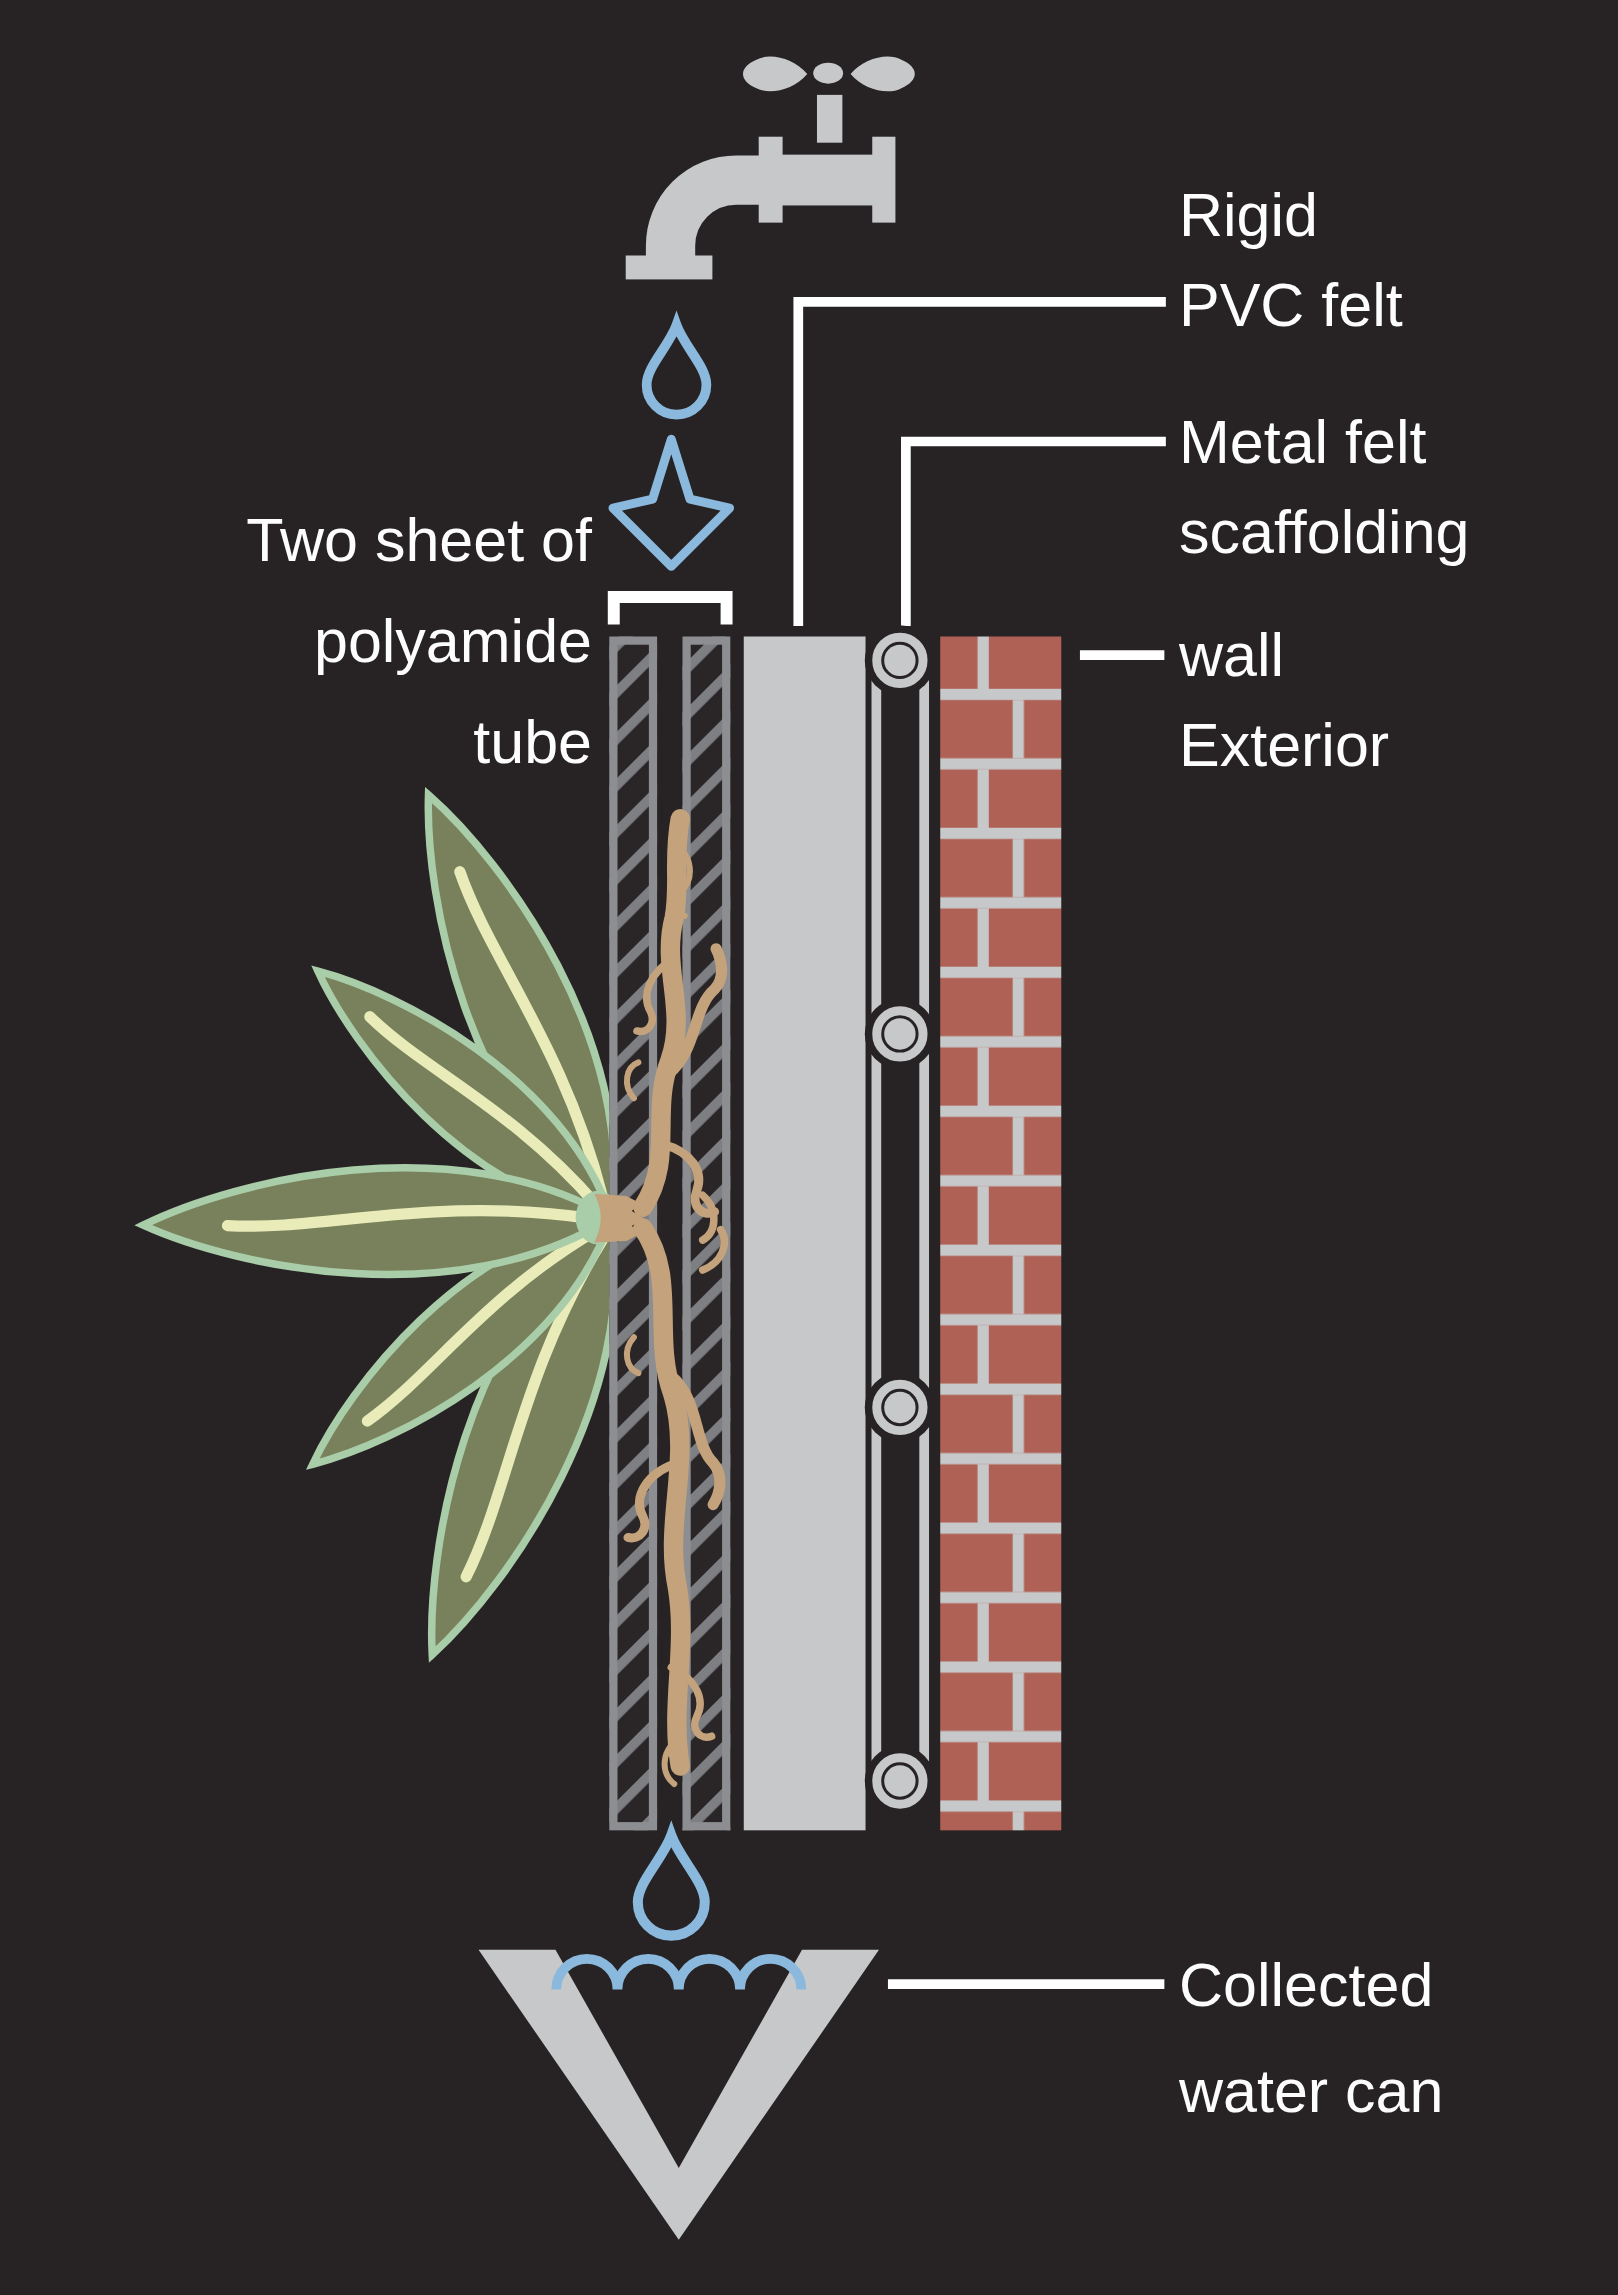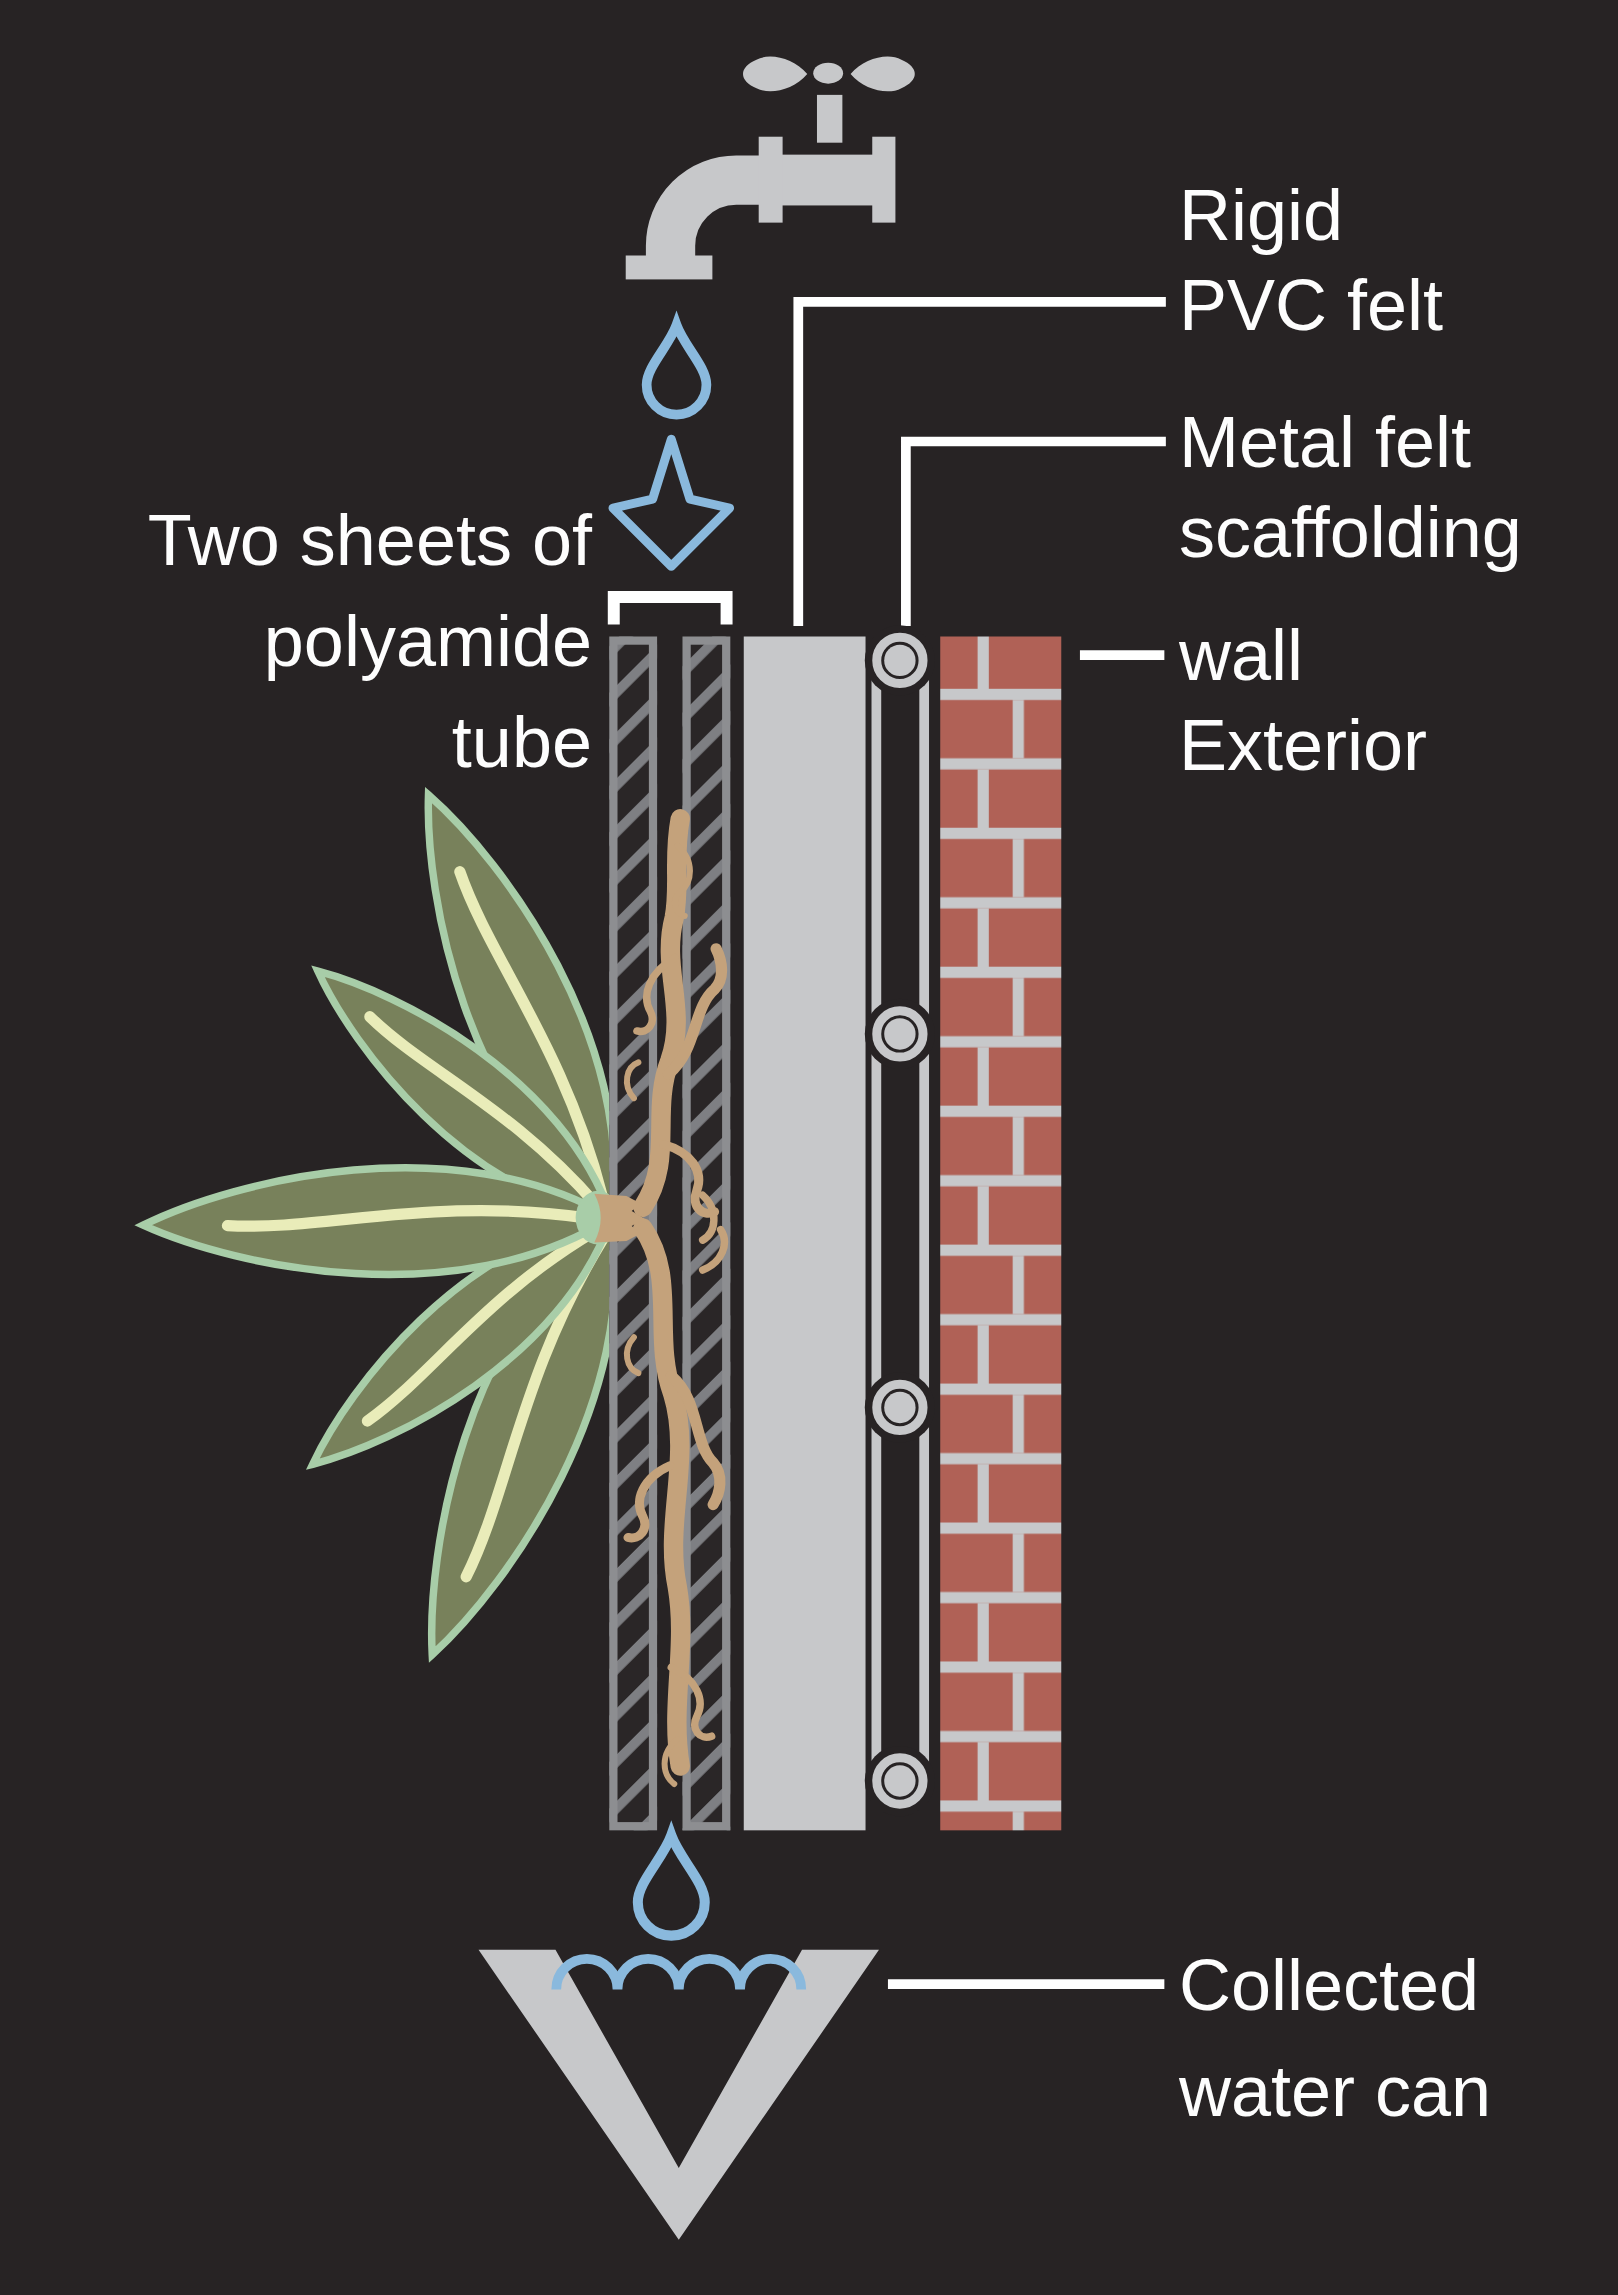--- a/index.html
+++ b/index.html
@@ -5,21 +5,21 @@
   html,body{margin:0;padding:0;}
   body{
     width:1619px;height:2295px;
     background:var(--background,#272324);
     font-family:"Liberation Sans", sans-serif;
     position:relative;overflow:hidden;
   }
   #canvas{position:absolute;left:0;top:0;width:1619px;height:2295px;}
   svg{position:absolute;left:0;top:0;}
   .label{
-    position:absolute;color:#fdfdfd;font-size:72px;font-weight:400;
+    position:absolute;color:#fdfdfd;font-size:61px;font-weight:400;
     letter-spacing:0px;
   }
   .label div{white-space:nowrap;}
   .lh120 div{line-height:90px;}
   .lh135 div{line-height:101px;}
   .lh142 div{line-height:106px;}
   .right{text-align:right;}
 
   
   .metal{fill:var(--metal_gray,#c7c8ca);}
@@ -165,21 +165,21 @@
 
   <g transform="translate(898,2526) scale(1.12)">
     <path class="blue-stroke" stroke-width="12" d="M 0,-62 C 10,-34 40,-6 40,18 A 40,40 0 1 1 -40,18 C -40,-6 -10,-34 0,-62 Z"></path>
   </g>
 
   <path class="metal" d="M 640,2610 L 908,2998 L 1176,2610 L 1073,2610 L 908,2902 L 743,2610 Z"></path>
   <path class="blue-stroke" stroke-width="13" d="M 744,2663 A 41,41 0 0 1 826,2663 A 41,41 0 0 1 908,2663 A 41,41 0 0 1 990,2663 A 41,41 0 0 1 1072,2663"></path>
 </svg>
 
 <div class="label lh135 right" style="left:90px;top:490px;width:502px;">
-  <div>Two sheets of</div>
+  <div>Two sheet of</div>
   <div>polyamide</div>
   <div>tube</div>
 </div>
 
 <div class="label lh120" style="left:1179px;top:170px;">
   <div>Rigid</div>
   <div>PVC felt</div>
 </div>
 
 <div class="label lh120" style="left:1179px;top:397px;">

